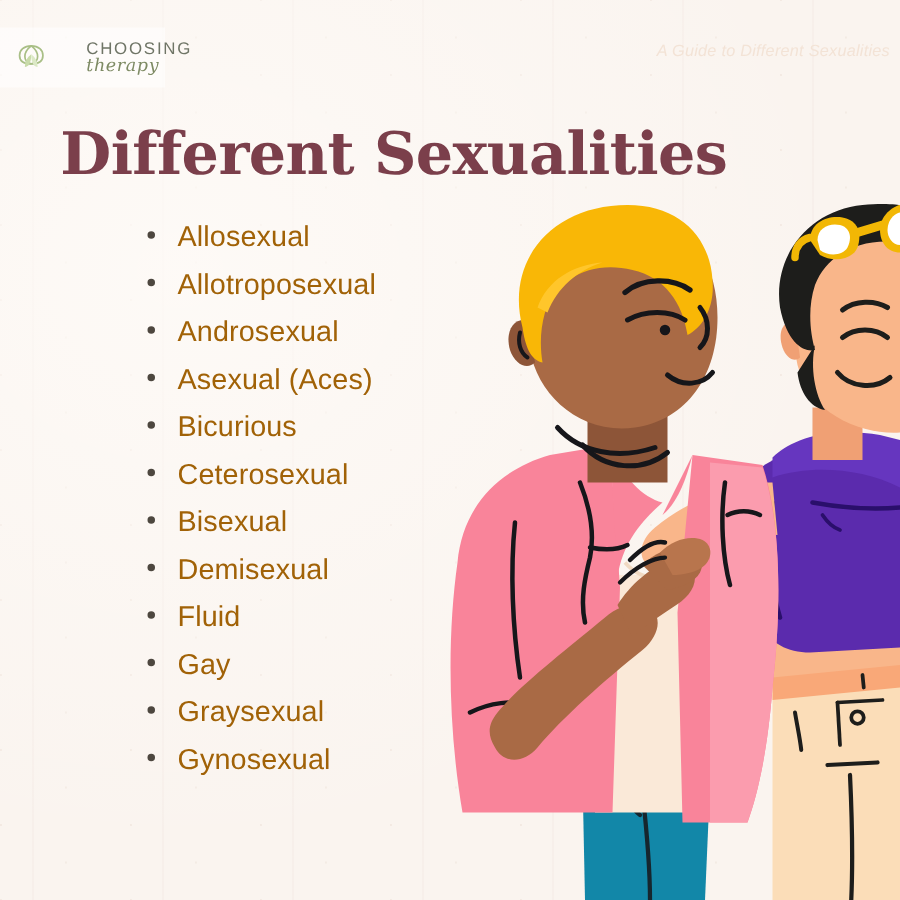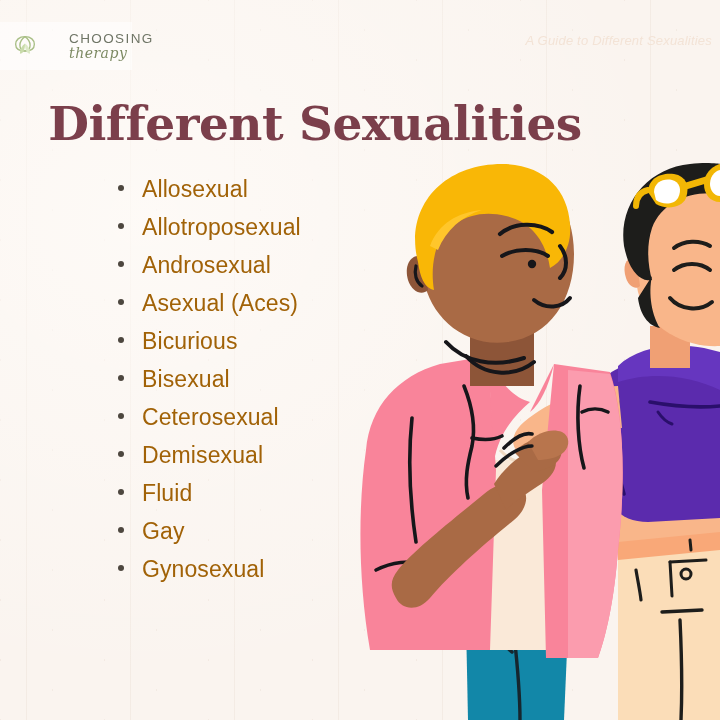--- a/index.html
+++ b/index.html
@@ -185,37 +185,41 @@
     <li>
         <span class="bullet"></span>
         <span>Asexual (Aces)</span>
       </li>
     <li>
         <span class="bullet"></span>
         <span>Bicurious</span>
       </li>
     <li>
         <span class="bullet"></span>
+        <span>Ceterosexual</span>
+      </li>
+    <li>
+        <span class="bullet"></span>
         <span>Bisexual</span>
       </li>
     <li>
         <span class="bullet"></span>
-        <span>Ceterosexual</span>
-      </li>
-    <li>
-        <span class="bullet"></span>
         <span>Demisexual</span>
       </li>
     <li>
         <span class="bullet"></span>
         <span>Fluid</span>
       </li>
     <li>
         <span class="bullet"></span>
         <span>Gay</span>
+      </li>
+    <li>
+        <span class="bullet"></span>
+        <span>Graysexual</span>
       </li>
     <li>
         <span class="bullet"></span>
         <span>Gynosexual</span>
       </li>
   </ul>
 
   <div class="illus">
     <svg viewBox="0 0 402 570" xmlns="http://www.w3.org/2000/svg">
 

